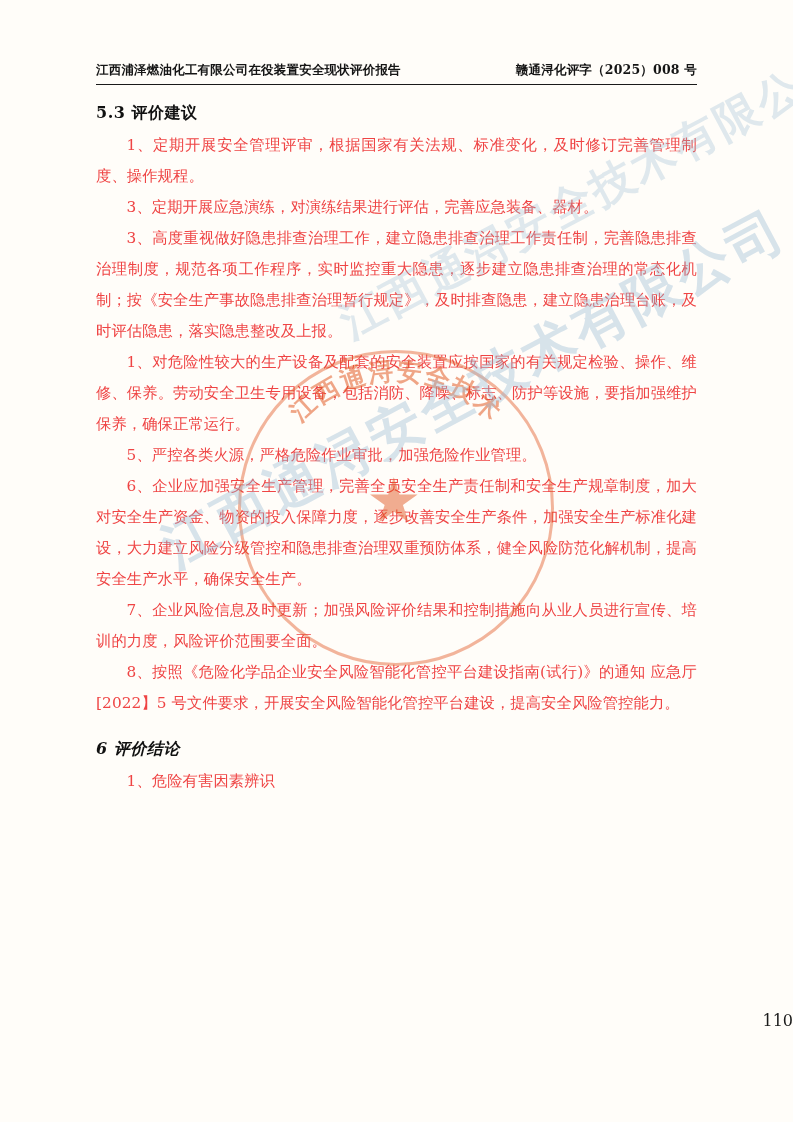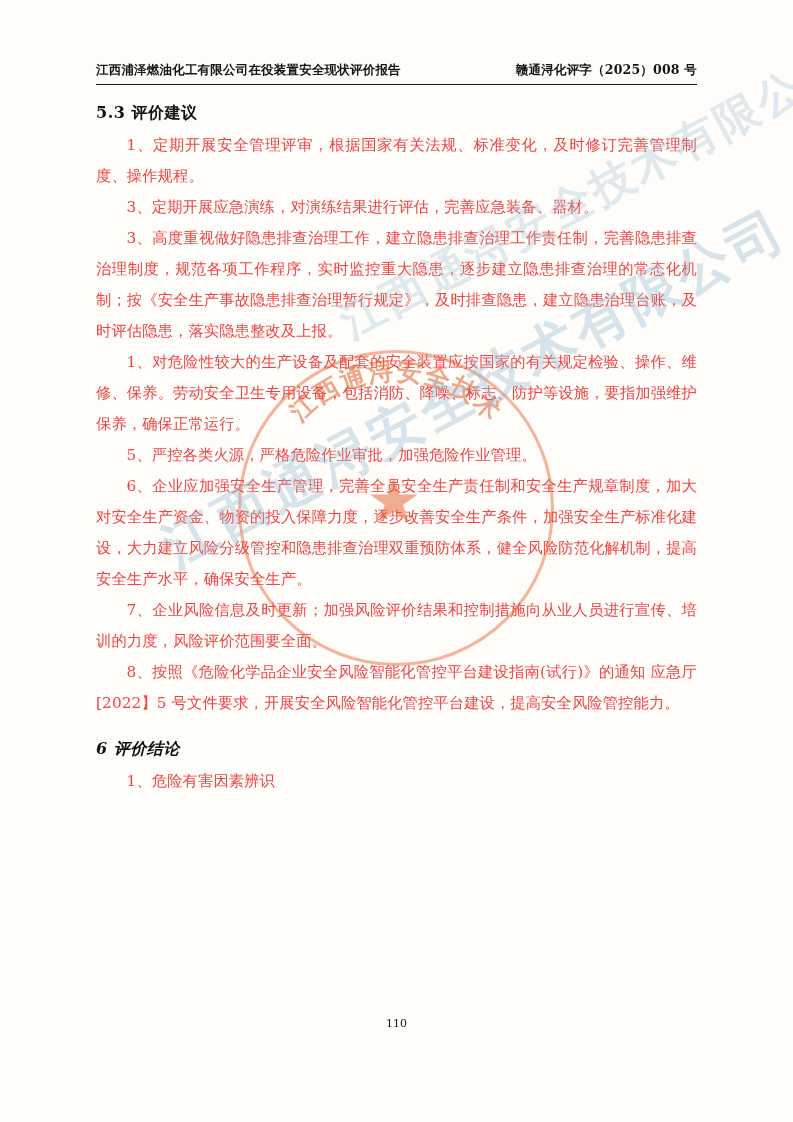--- a/index.html
+++ b/index.html
@@ -77,22 +77,22 @@
     color: #ef4444;
     letter-spacing: 0.1px;
   }
 
   
   .page-number {
     position: absolute;
     bottom: 92px;
     left: 0;
     width: 100%;
-    text-align: center;
-    font-size: 11px;
+    text-align: right;
+    font-size: 16px;
     color: #1a1a1a;
   }
 
   
   .watermark {
     position: absolute;
     left: 0;
     top: 0;
     width: 793px;
     height: 1122px;

